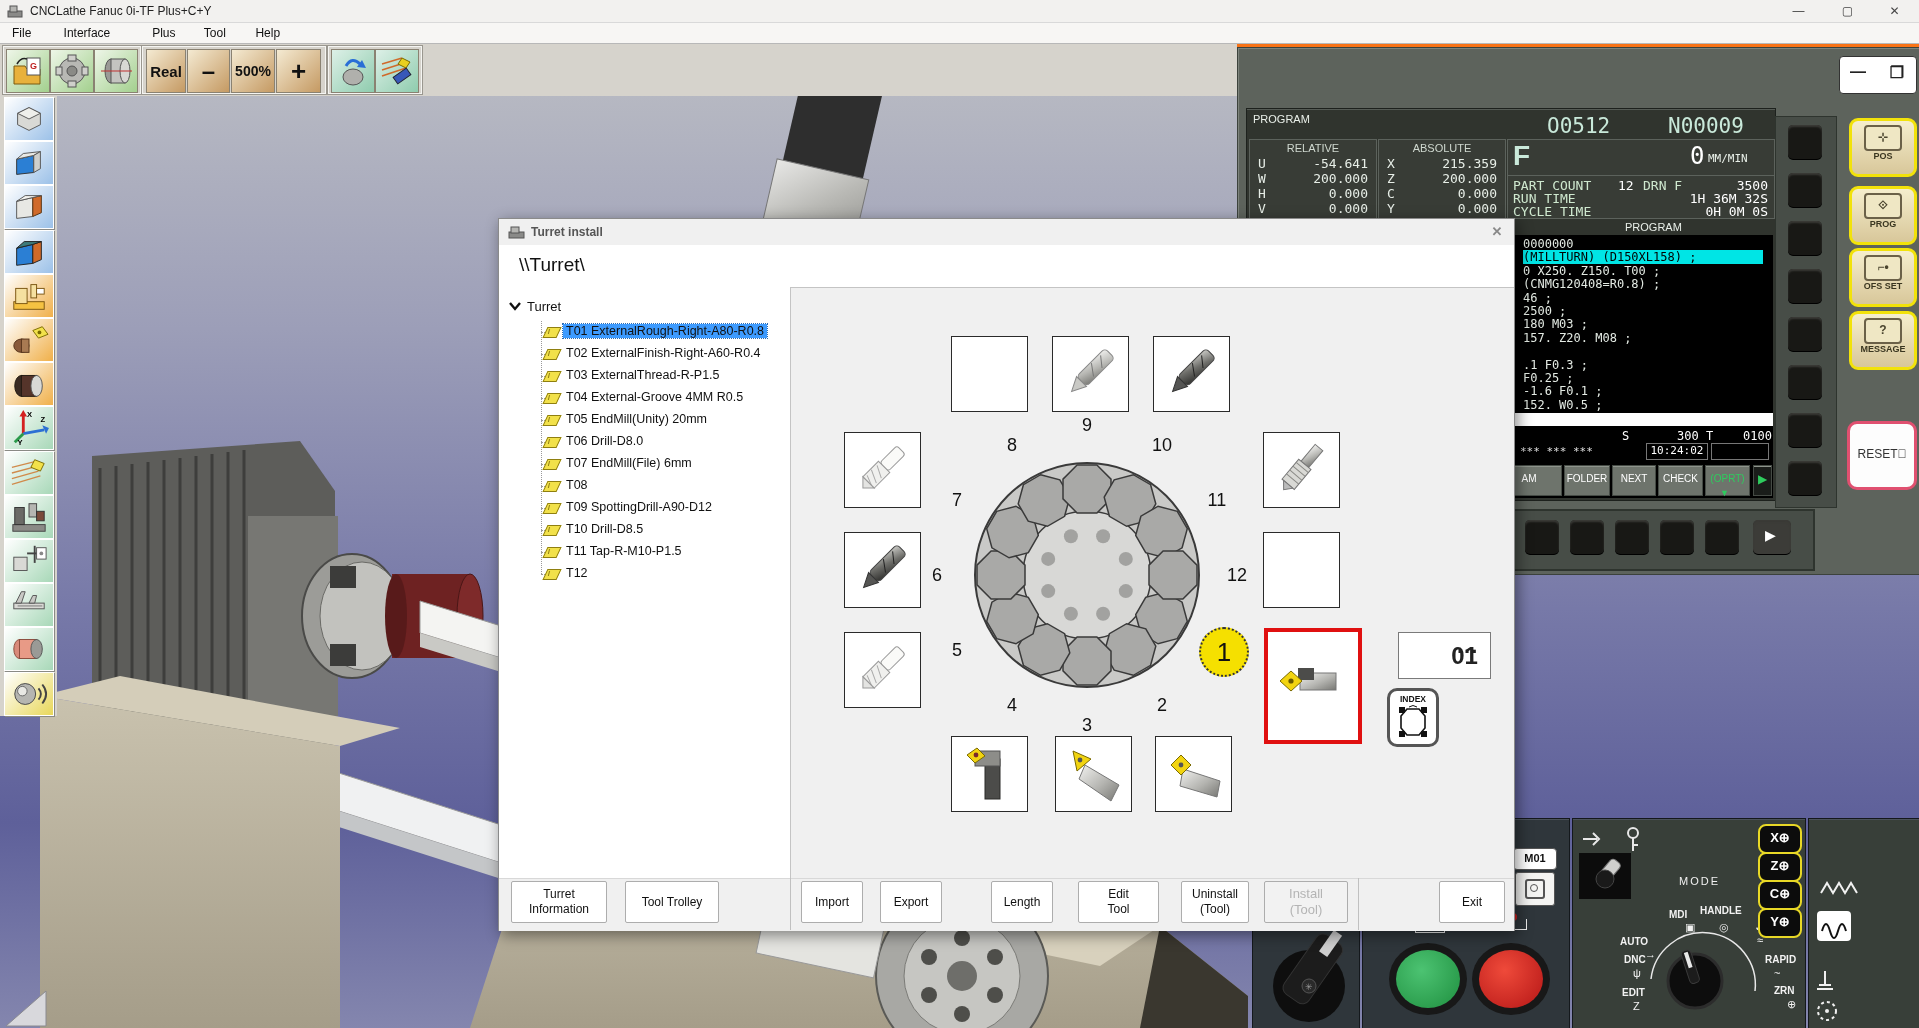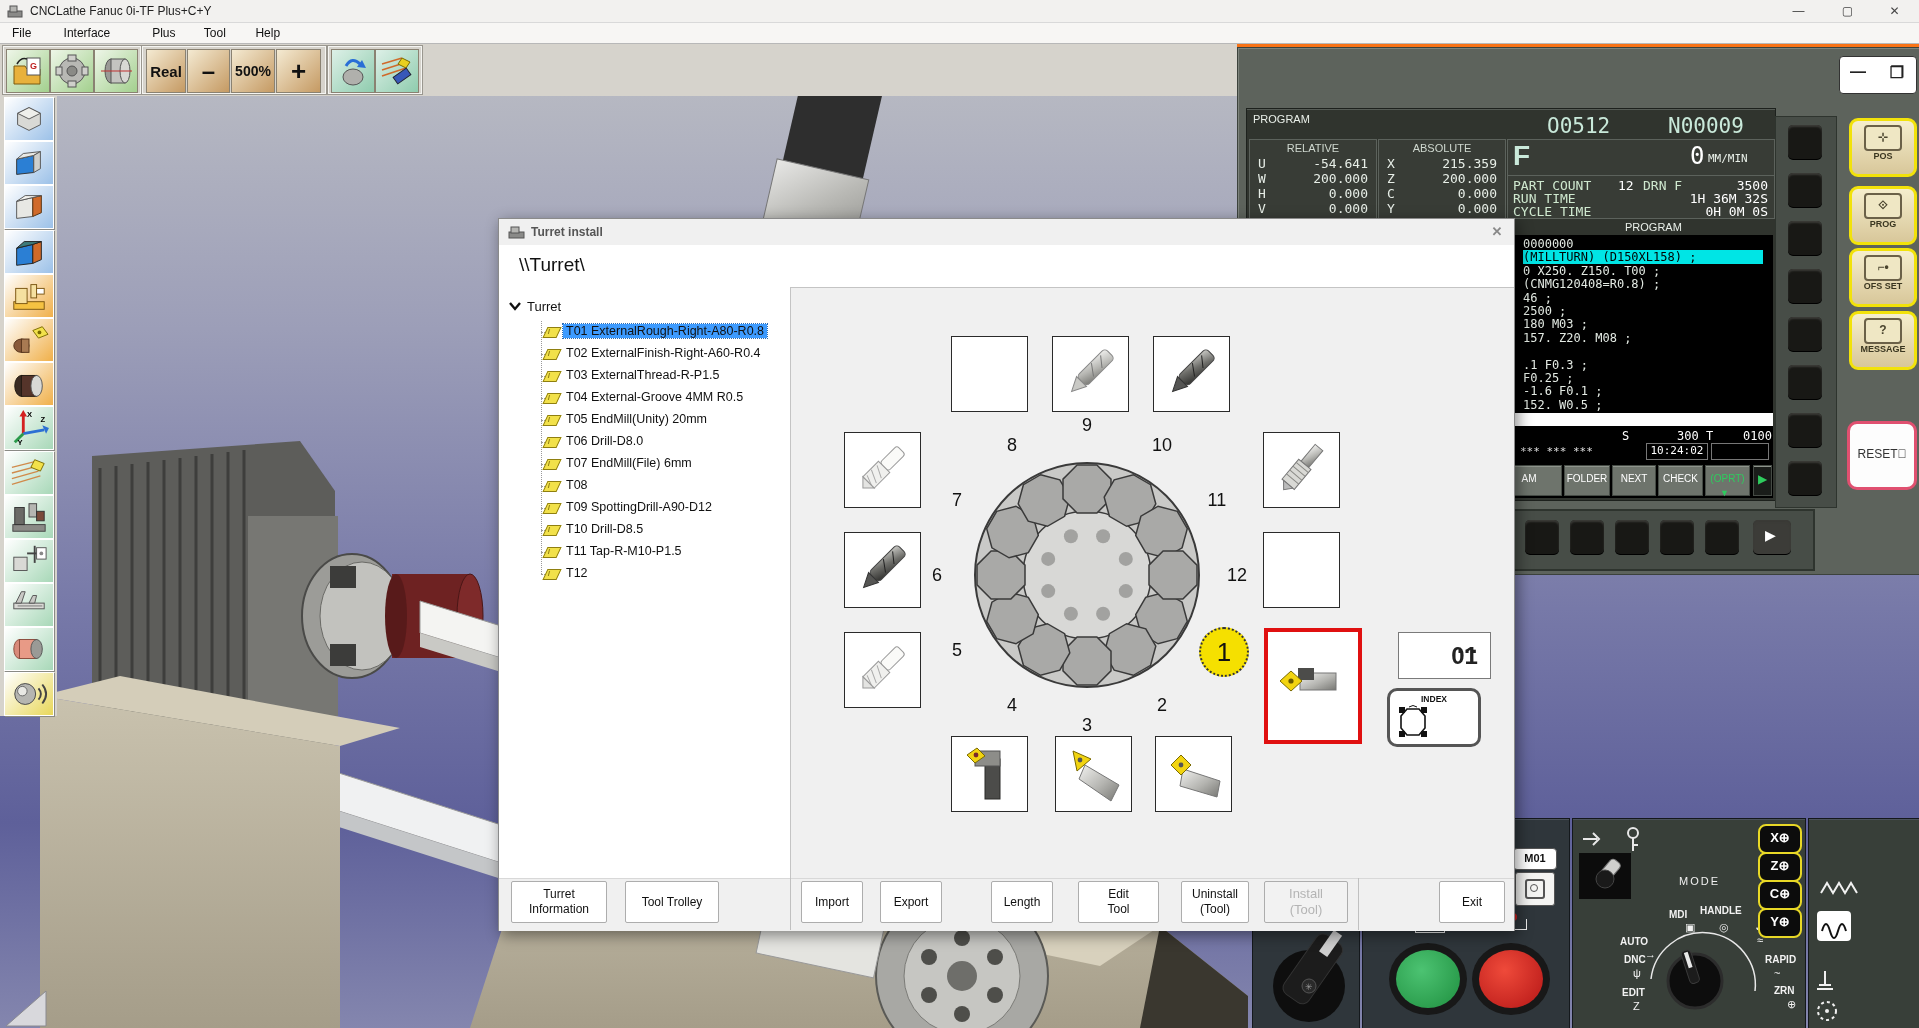--- a/index.html
+++ b/index.html
@@ -79,21 +79,21 @@
   .titem .stub{position:absolute;left:42px;top:11px;width:8px;border-top:1px dotted #9a9a9a;}
   #treeline{position:absolute;left:42px;top:34px;height:253px;border-left:1px dotted #9a9a9a;}
   .toolbox{position:absolute;width:75px;height:74px;background:#fff;border:1.5px solid #2a2a2a;display:flex;align-items:center;justify-content:center;}
   #redbox{position:absolute;left:765px;top:409px;width:90px;height:108px;background:#fff;border:4px solid #e01010;display:flex;align-items:center;justify-content:center;}
   #posbadge{position:absolute;left:700px;top:408px;width:46px;height:46px;border-radius:50%;background:#f5e000;
     border:2px dotted #333;text-align:center;line-height:46px;font-size:26px;color:#111;}
   .tnum{position:absolute;font-size:18px;color:#111;transform:translate(-50%,-50%);}
   #stationbox{position:absolute;left:899px;top:413px;width:51px;height:45px;background:#fff;border:1px solid #7a7a7a;
     text-align:center;line-height:45px;font-size:24px;font-weight:bold;color:#222;padding-left:40px;}
   #dots{position:absolute;left:958px;top:414px;font-size:22px;font-weight:bold;color:#222;letter-spacing:1px;}
-  #indexbtn{position:absolute;left:888px;top:469px;width:46px;height:53px;background:#fff;border:3px solid #555;border-radius:10px;padding-left:42px;}
+  #indexbtn{position:absolute;left:888px;top:469px;width:46px;height:53px;background:#fff;border:3px solid #555;border-radius:10px;}
   #indexbtn .ilabel{position:absolute;left:0;top:3px;width:100%;text-align:center;font-size:8.5px;font-weight:bold;color:#111;}
   #infobox{position:absolute;left:760px;top:534px;width:180px;height:100px;background:#fff;border:1px solid #8a8a8a;}
   .infoline{position:absolute;left:7px;font-size:11.5px;color:#111;white-space:nowrap;}
   #gear{position:absolute;right:6px;bottom:4px;font-size:20px;color:#666;}
   .dlgbtn{position:absolute;top:662px;height:40px;background:#fff;border:1px solid #adadad;border-radius:2px;
     font-size:12px;color:#111;display:flex;align-items:center;justify-content:center;text-align:center;line-height:1.25;}
   .dlgbtn.disabled{color:#b4b4b4;background:#f2f2f2;font-size:13px;}
   .vsep{position:absolute;top:659px;height:52px;border-left:1px solid #c0c0c0;}
   #btm-strip{position:absolute;left:0;top:659px;width:100%;height:52px;border-top:1px solid #d8d8d8;background:#f0f0f0;}
 </style>

